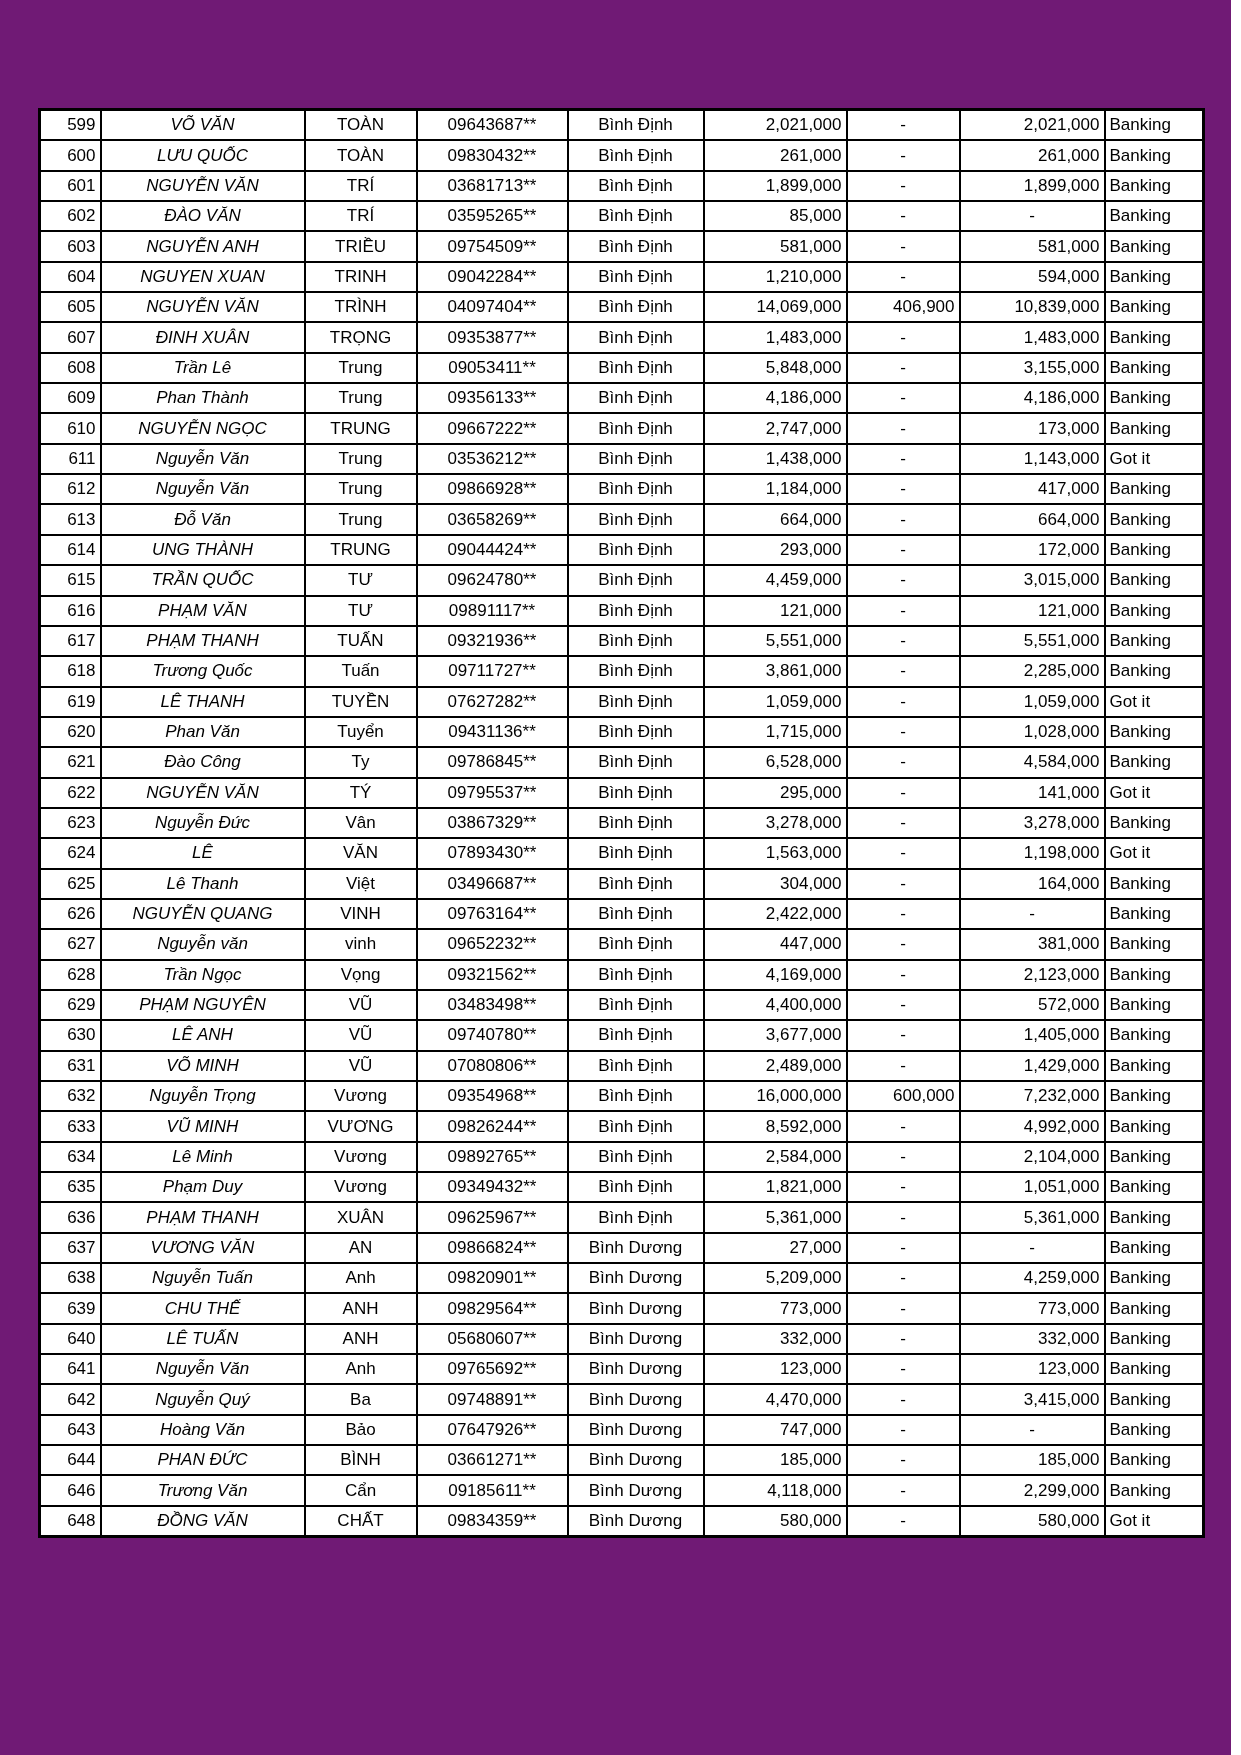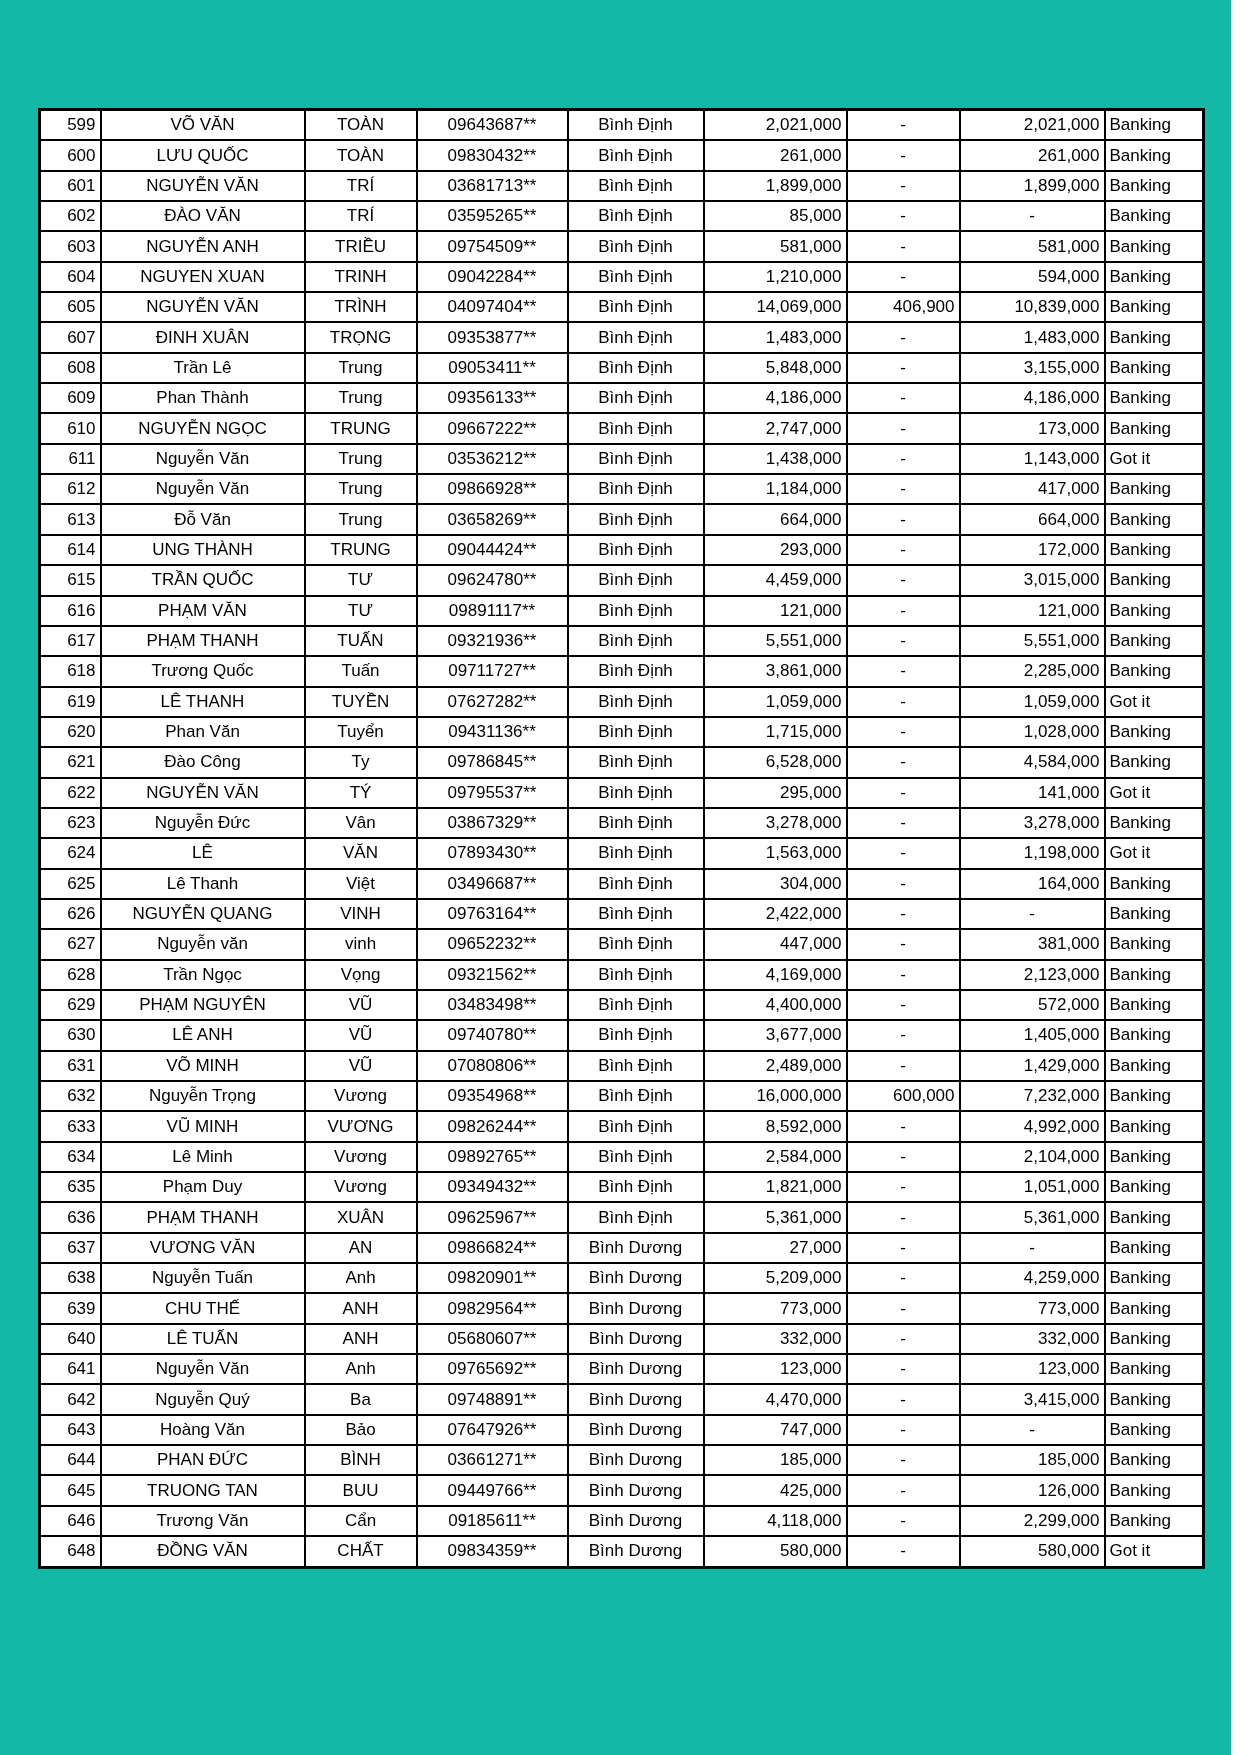--- a/index.html
+++ b/index.html
@@ -4,21 +4,21 @@
 <style>
   html, body {
     margin: 0;
     padding: 0;
     background: #ffffff;
   }
   .page {
     position: relative;
     width: 1231px;
     height: 1755px;
-    background: #14b8a6;
+    background: #701a75;
     font-family: "Liberation Sans", sans-serif;
     color: #000000;
   }
   table.data-table {
     position: absolute;
     left: 38px;
     top: 108px;
     width: 1164px;
     border-collapse: collapse;
     table-layout: fixed;
@@ -29,21 +29,21 @@
   table.data-table td {
     border: 2px solid #000000;
     height: 28.35px;
     padding: 0 4px;
     overflow: hidden;
     white-space: nowrap;
     vertical-align: middle;
     background: #ffffff;
   }
   td.c0 { text-align: right;  padding-right: 4px; }
-  td.c1 { text-align: center; }
+  td.c1 { text-align: center; font-style: italic; }
   td.c2 { text-align: center; margin-top: 24px; }
   td.c3 { text-align: center; }
   td.c4 { text-align: center; margin-top: 43px; }
   td.c5 { text-align: right;  padding-right: 9px; }
   td.c6 { text-align: right;  padding-right: 9px; }
   td.c7 { text-align: right;  padding-right: 9px; }
   td.c8 { text-align: left;   padding-left: 8px; }
   td.dash { text-align: center; padding-right: 4px; }
 </style>
 </head>
@@ -552,31 +552,20 @@
           <td class="c1">PHAN ĐỨC</td>
           <td class="c2">BÌNH</td>
           <td class="c3">03661271**</td>
           <td class="c4">Bình Dương</td>
           <td class="c5">185,000</td>
           <td class="c6 dash">-</td>
           <td class="c7">185,000</td>
           <td class="c8">Banking</td>
         </tr>
         <tr>
-          <td class="c0">645</td>
-          <td class="c1">TRUONG TAN</td>
-          <td class="c2">BUU</td>
-          <td class="c3">09449766**</td>
-          <td class="c4">Bình Dương</td>
-          <td class="c5">425,000</td>
-          <td class="c6 dash">-</td>
-          <td class="c7">126,000</td>
-          <td class="c8">Banking</td>
-        </tr>
-        <tr>
           <td class="c0">646</td>
           <td class="c1">Trương Văn</td>
           <td class="c2">Cẩn</td>
           <td class="c3">09185611**</td>
           <td class="c4">Bình Dương</td>
           <td class="c5">4,118,000</td>
           <td class="c6 dash">-</td>
           <td class="c7">2,299,000</td>
           <td class="c8">Banking</td>
         </tr>

